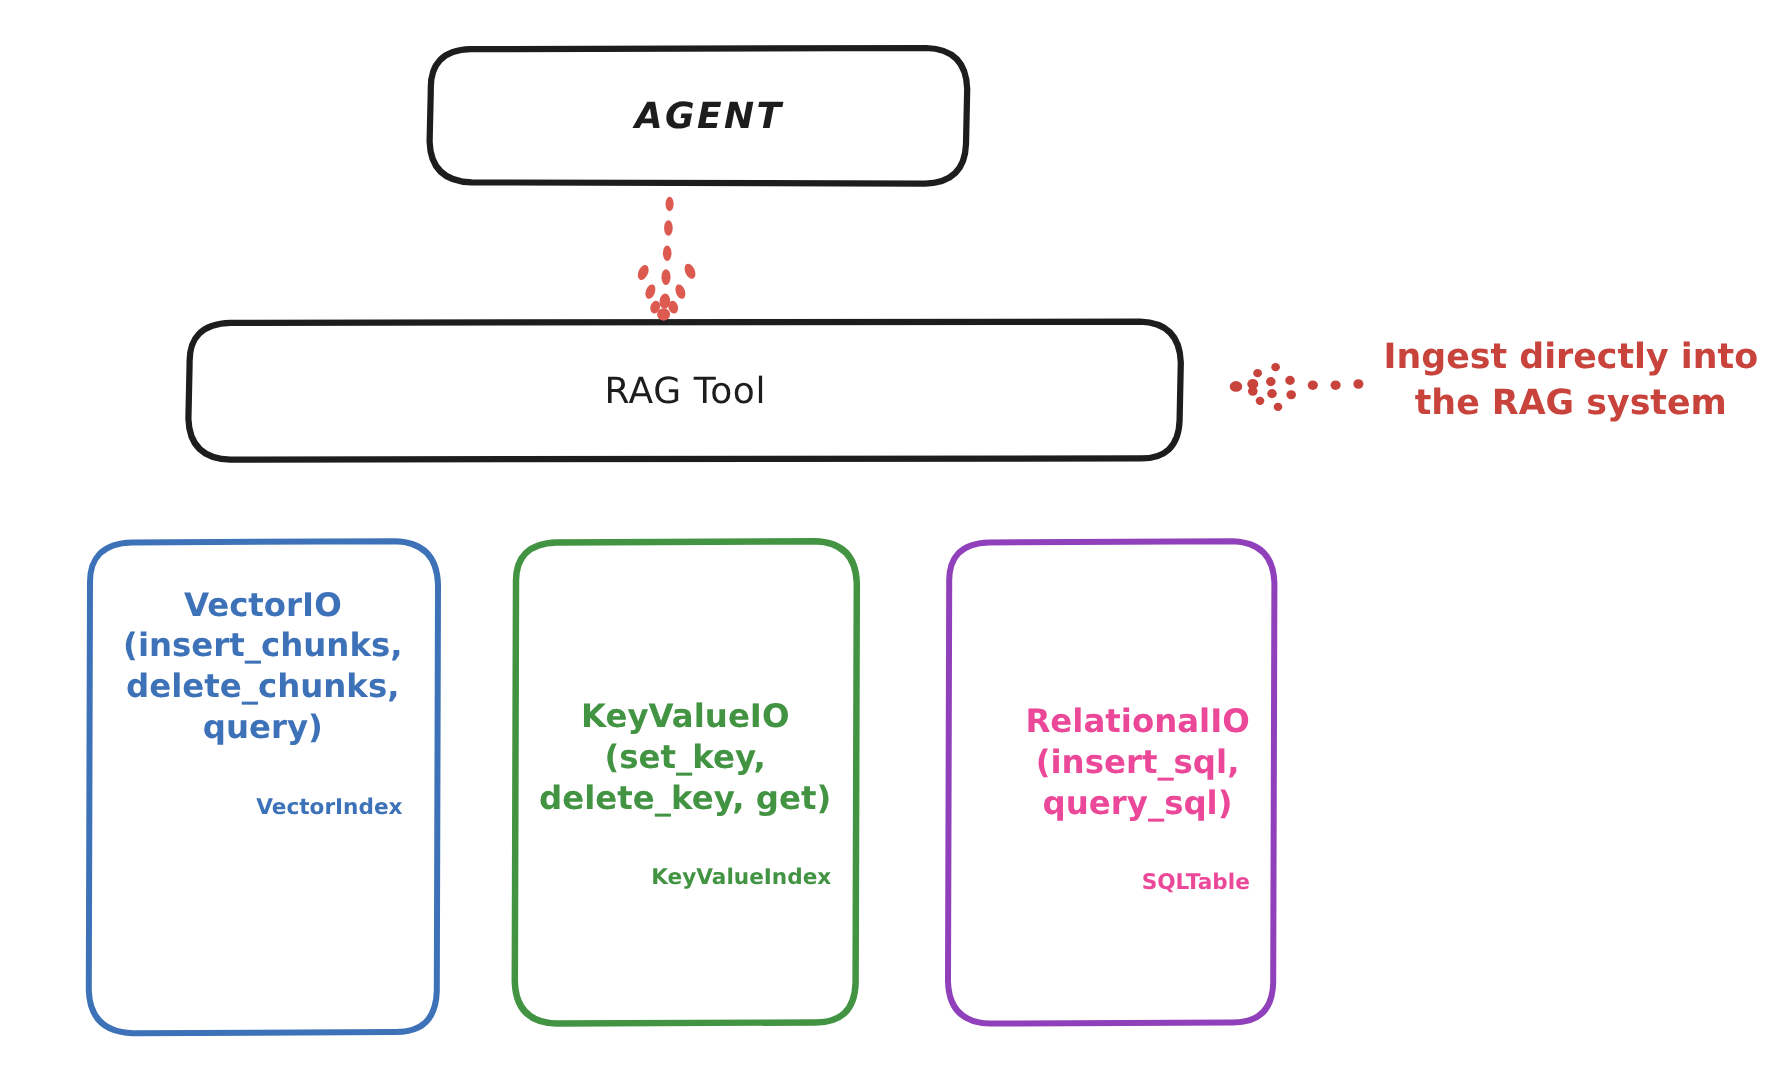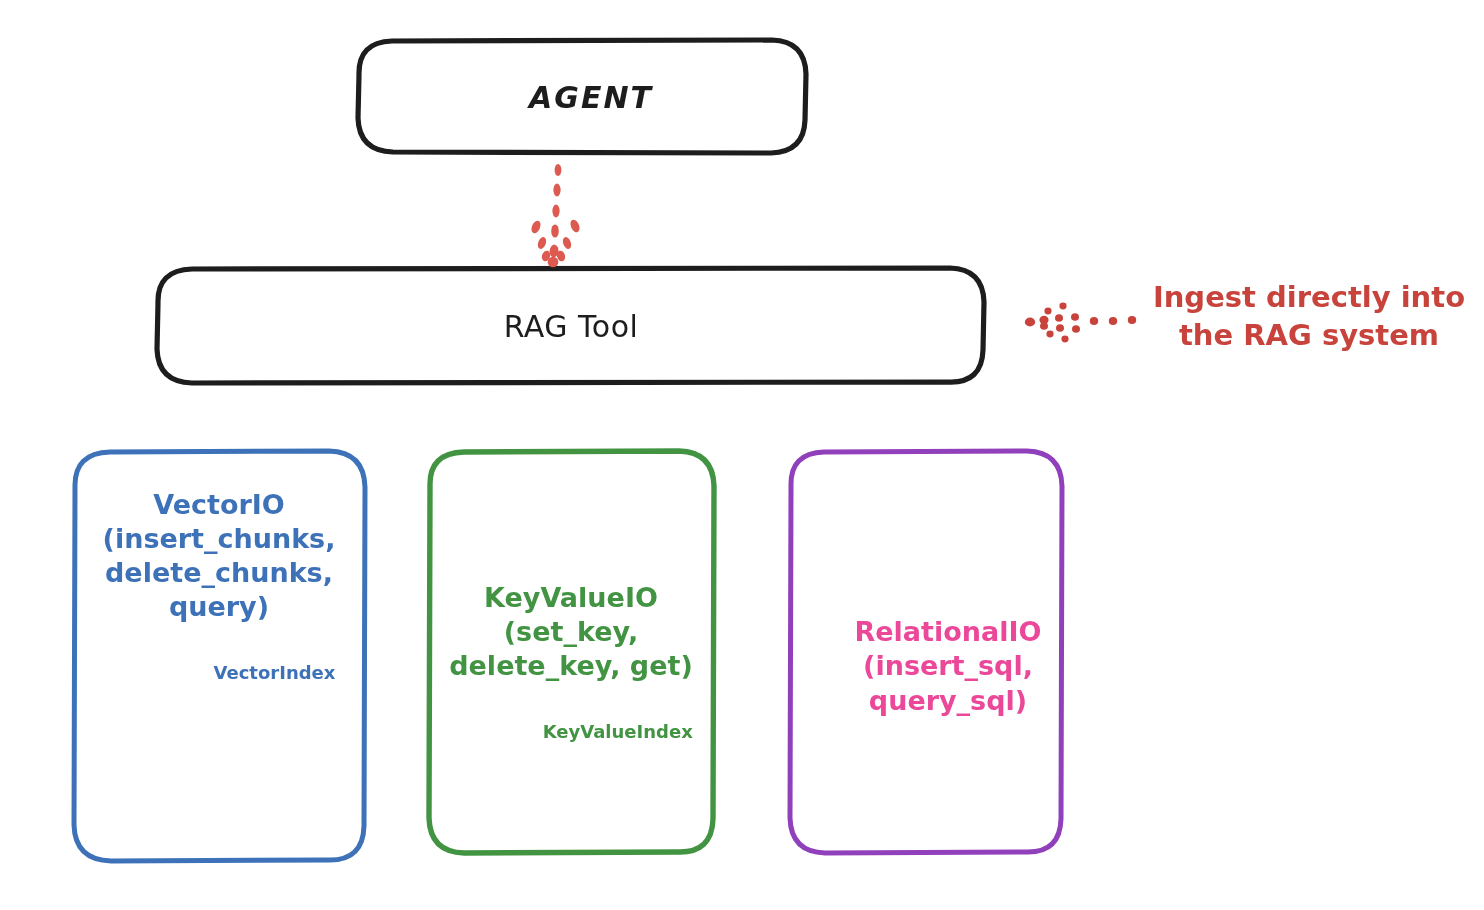--- a/index.html
+++ b/index.html
@@ -202,17 +202,18 @@
 delete_key, get)</div>
     <div class="index-block">KeyValueIndex</div>
   </div>
 </div>
 
 <div class="node provider" id="relational-node">
   <div class="inner">
     <div class="api-block">RelationalIO
 (insert_sql,
 query_sql)</div>
+    <div class="index-block">SQLTable</div>
   </div>
 </div>
 
 <div id="ingest-annotation">Ingest directly into
 the RAG system</div>
 
 </body></html>

